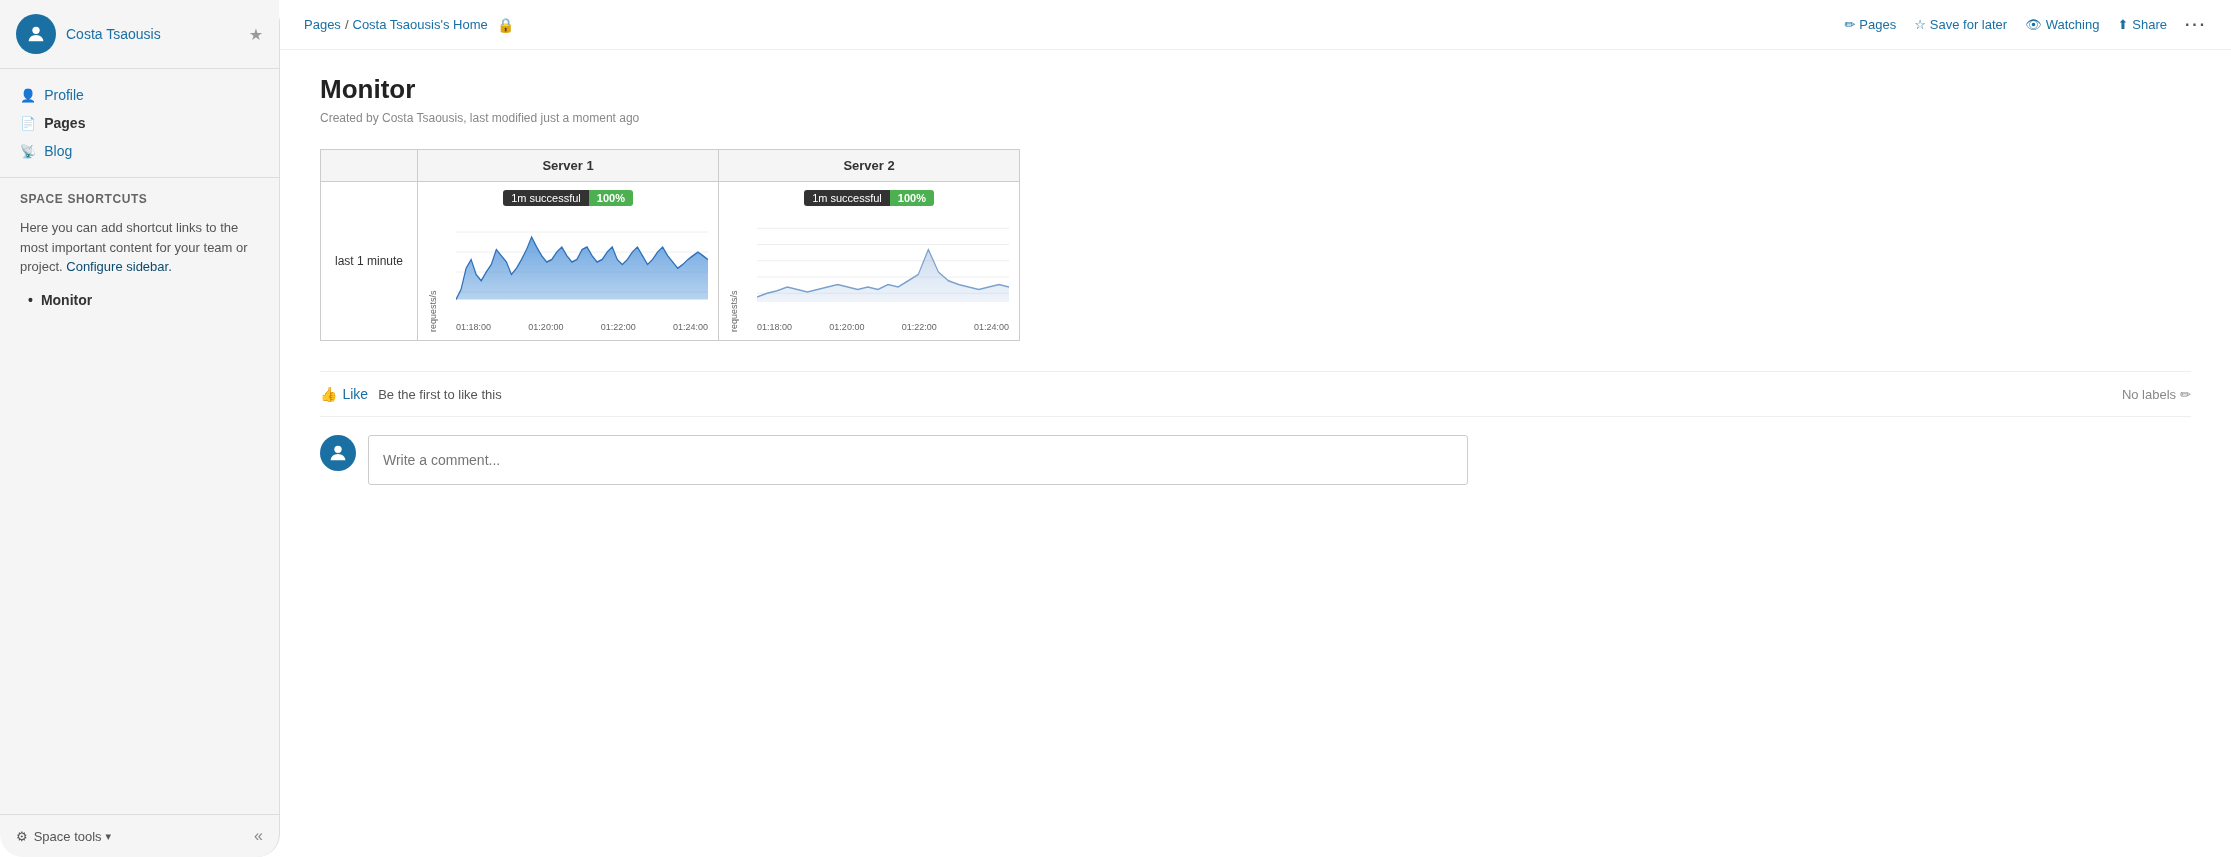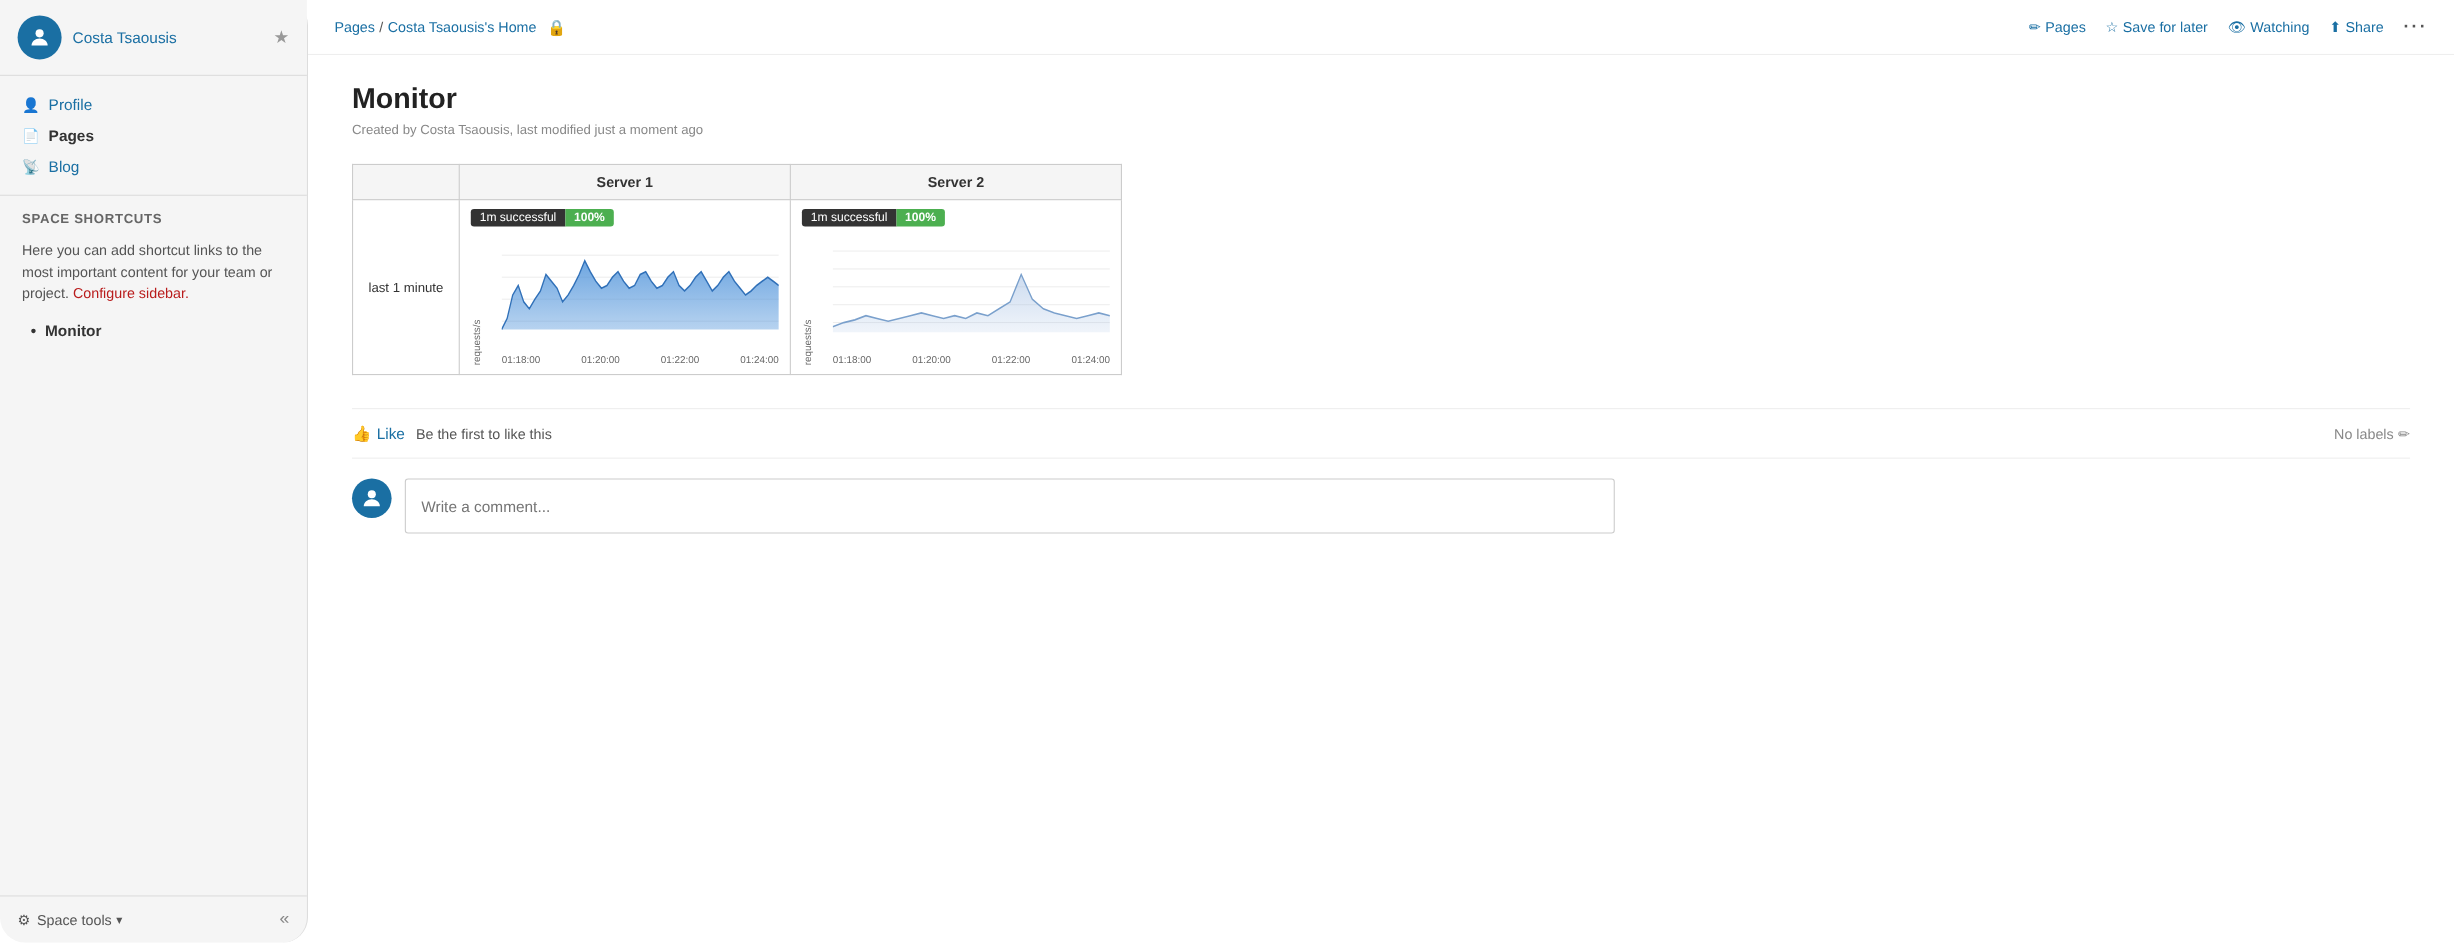--- a/index.html
+++ b/index.html
@@ -68,21 +68,21 @@
       color: #666;
       letter-spacing: 0.05em;
       text-transform: uppercase;
     }
     .sidebar-shortcuts-text {
       padding: 6px 20px 10px;
       font-size: 13px;
       color: #555;
       line-height: 1.5;
     }
-    .sidebar-shortcuts-text a { color: #b91c1c; text-decoration: none; }
+    .sidebar-shortcuts-text a { color: #0c4a6e; text-decoration: none; }
     .page-tree-title {
       padding: 10px 20px 6px;
       font-size: 11px;
       font-weight: 700;
       color: #666;
       letter-spacing: 0.05em;
       text-transform: uppercase;
     }
     .page-tree-item {
       display: flex;
@@ -215,20 +215,21 @@
       white-space: nowrap;
       padding: 10px 14px;
       vertical-align: middle;
       margin-left: 40px;
     }
     .chart-badge-row {
       display: flex;
       align-items: center;
       gap: 0;
       margin-bottom: 6px;
+      justify-content: center;
     }
     .badge-dark {
       background: #333;
       color: #fff;
       font-size: 11px;
       padding: 2px 8px;
       border-radius: 3px 0 0 3px;
       font-weight: 500;
     }
     .badge-green {

